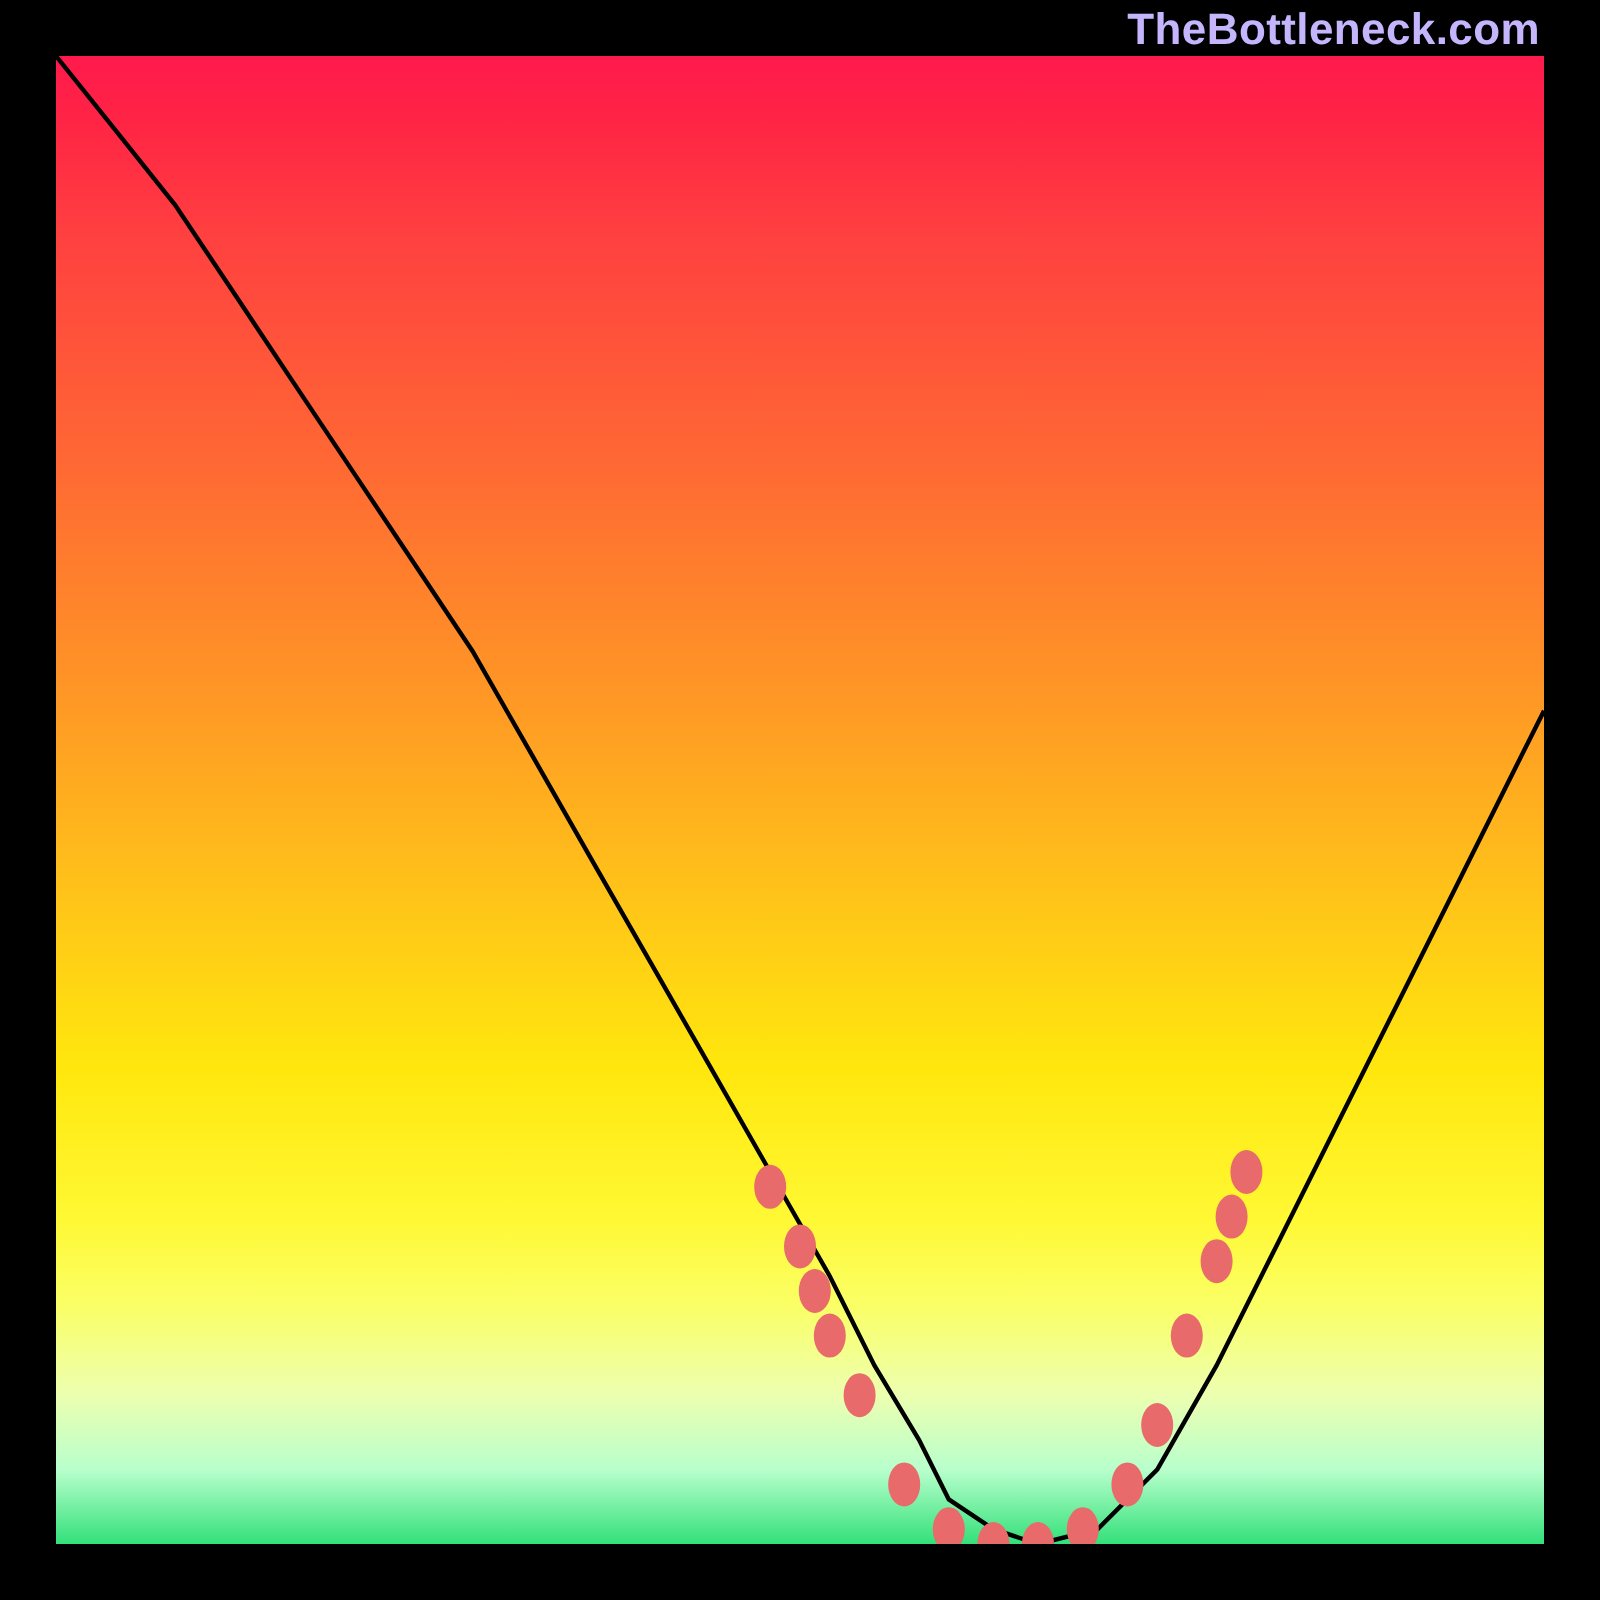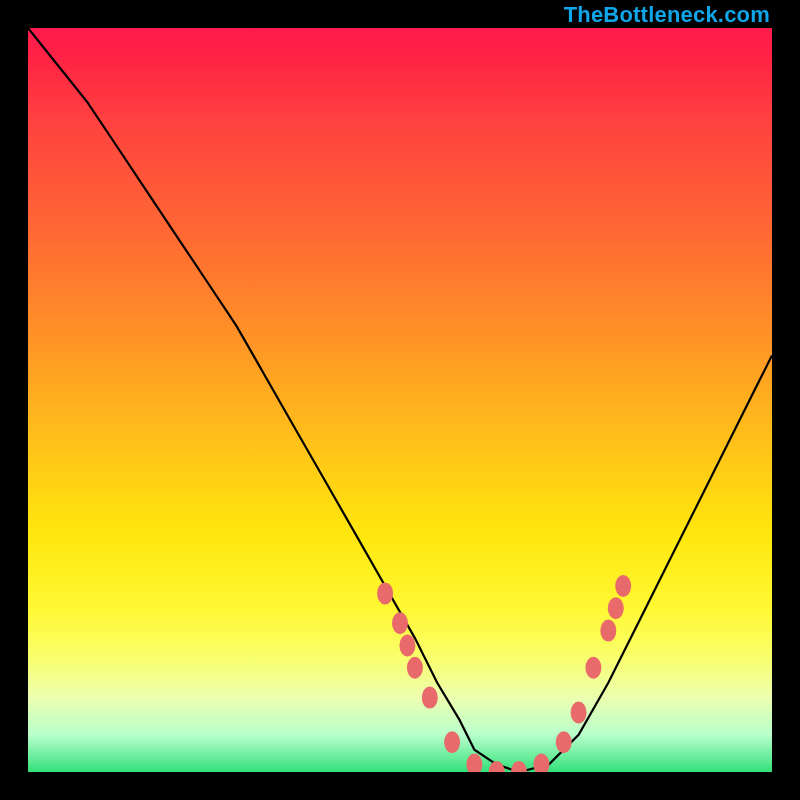--- a/index.html
+++ b/index.html
@@ -45,21 +45,21 @@
       #ecffb0 90%,
       #b8ffcc 95%,
       #33e07a 100%
     );
   }
   .watermark {
     font-weight: 600;
     font-size: 22px;
     position: absolute;
     letter-spacing: 0.2px;
-    color: #0ea5e9;
+    color: #c4b5fd;
     top: 2px;
     right: 30px;
   }
   svg.curve {
     position: absolute;
     inset: 0;
   }
 </style>
 </head>
 <body>

